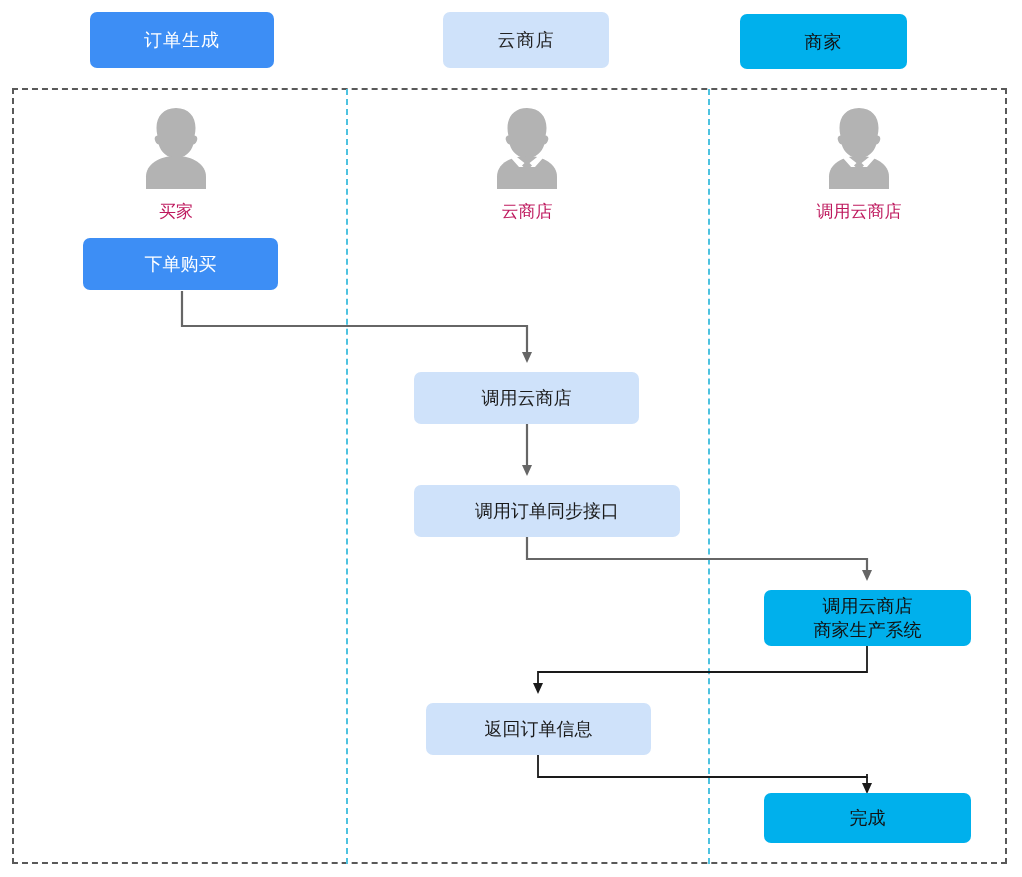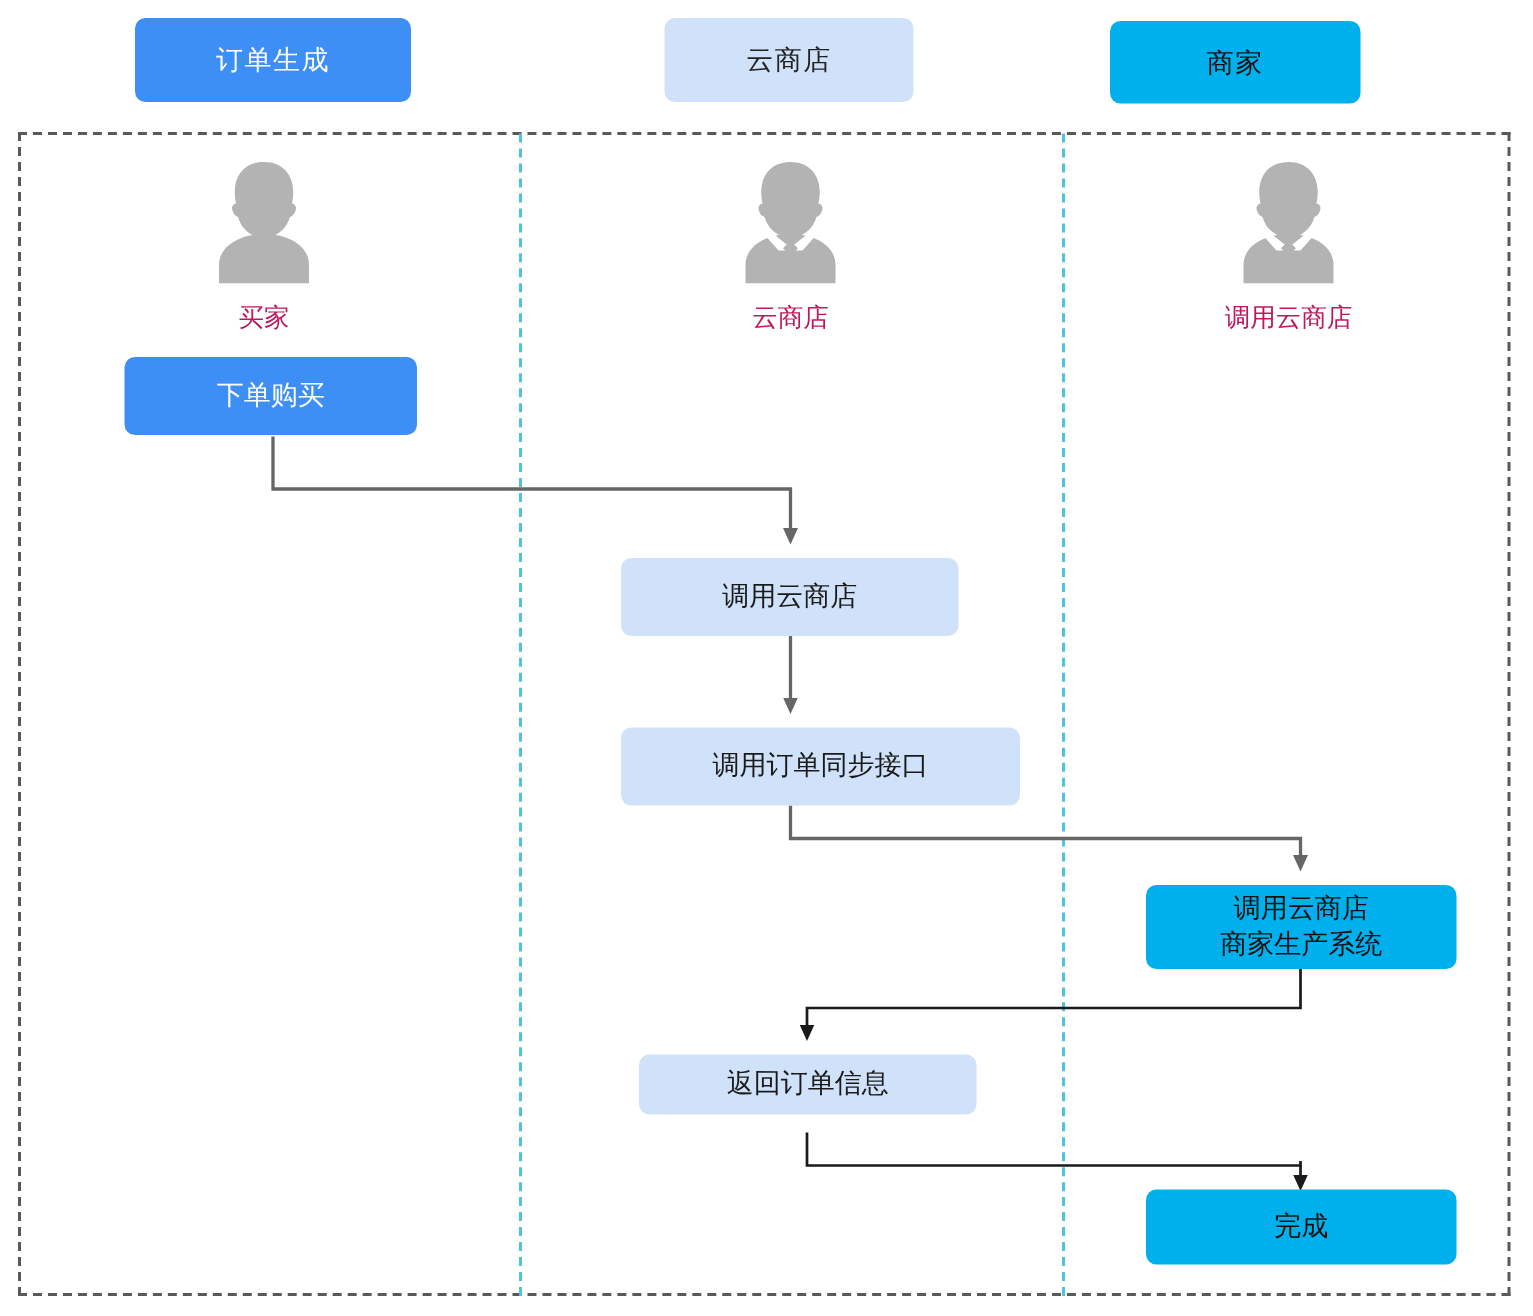--- a/index.html
+++ b/index.html
@@ -62,21 +62,21 @@
     white-space:pre-line;
   }
   .node.blue{background:#3d8ef5;color:#ffffff;}
   .node.lightblue{background:#cfe2fa;color:#1a1a1a;}
   .node.cyan{background:#00b0ec;color:#111111;}
 
   #node-order{left:83px;top:238px;width:195px;height:52px;}
   #node-generate{left:414px;top:372px;width:225px;height:52px;}
   #node-syncapi{left:414px;top:485px;width:266px;height:52px;}
   #node-queryapi{left:764px;top:590px;width:207px;height:56px;}
-  #node-return{left:426px;top:703px;width:225px;height:40px;}
+  #node-return{left:426px;top:703px;width:225px;height:52px;}
   #node-done{left:764px;top:793px;width:207px;height:50px;}
 
   
   #connectors{position:absolute;left:0;top:0;width:1022px;height:877px;pointer-events:none;}
 </style>
 </head>
 <body>
 
 <div id="stage">
 

